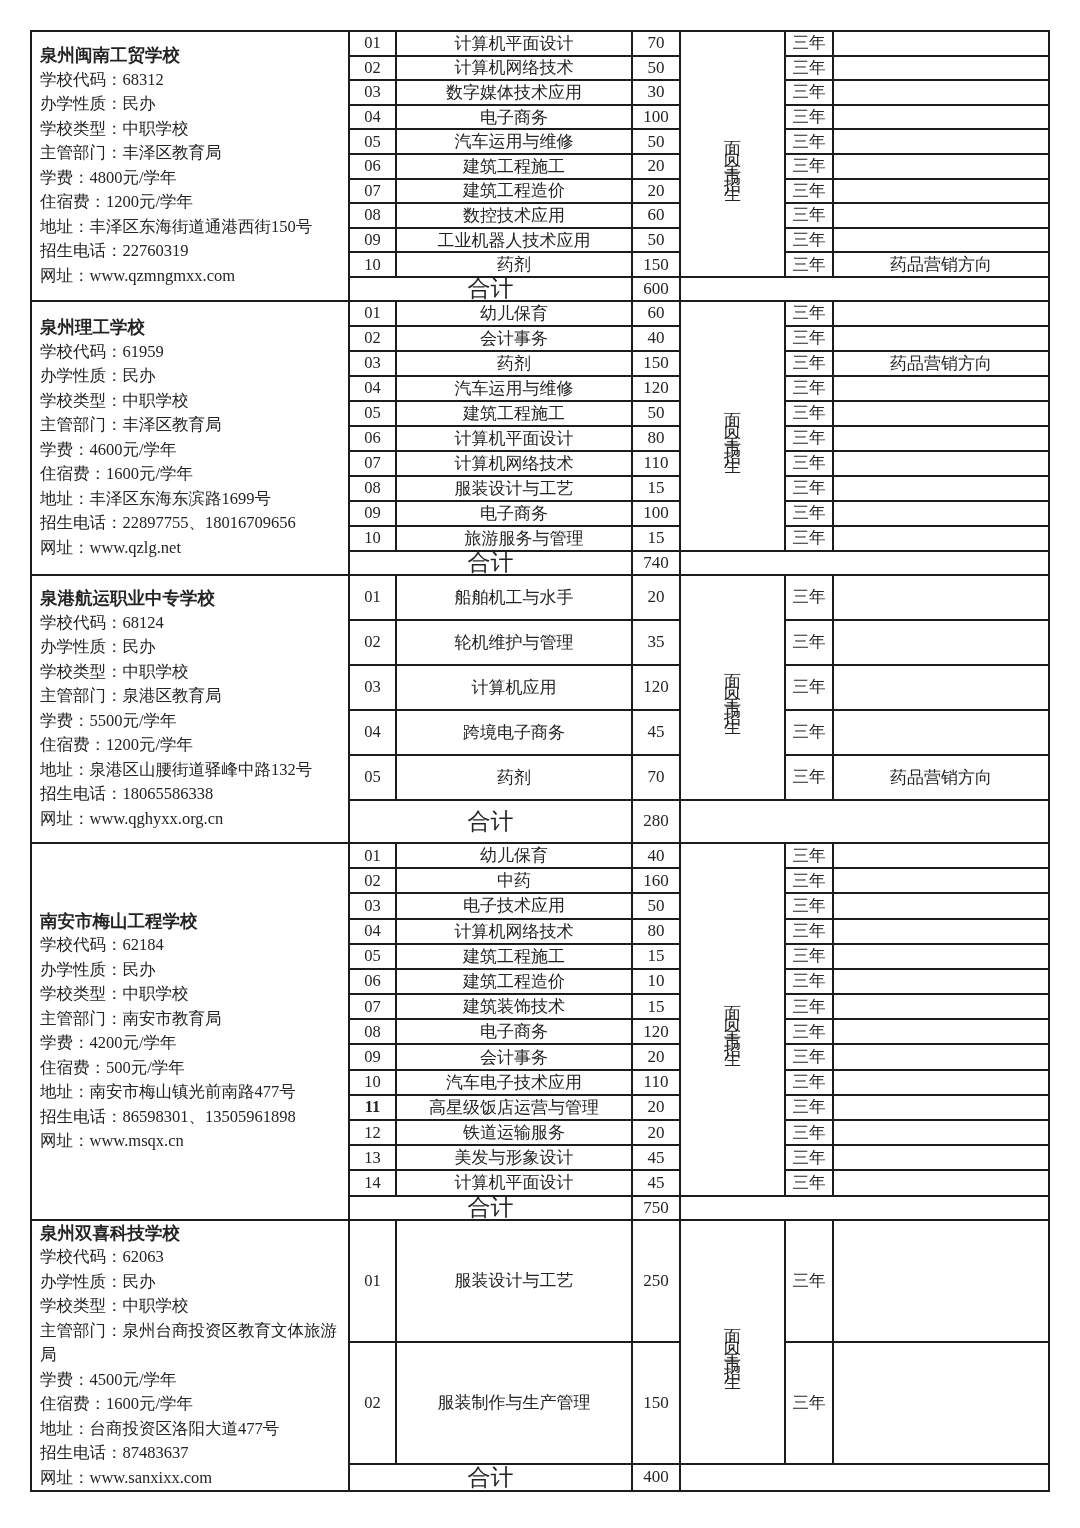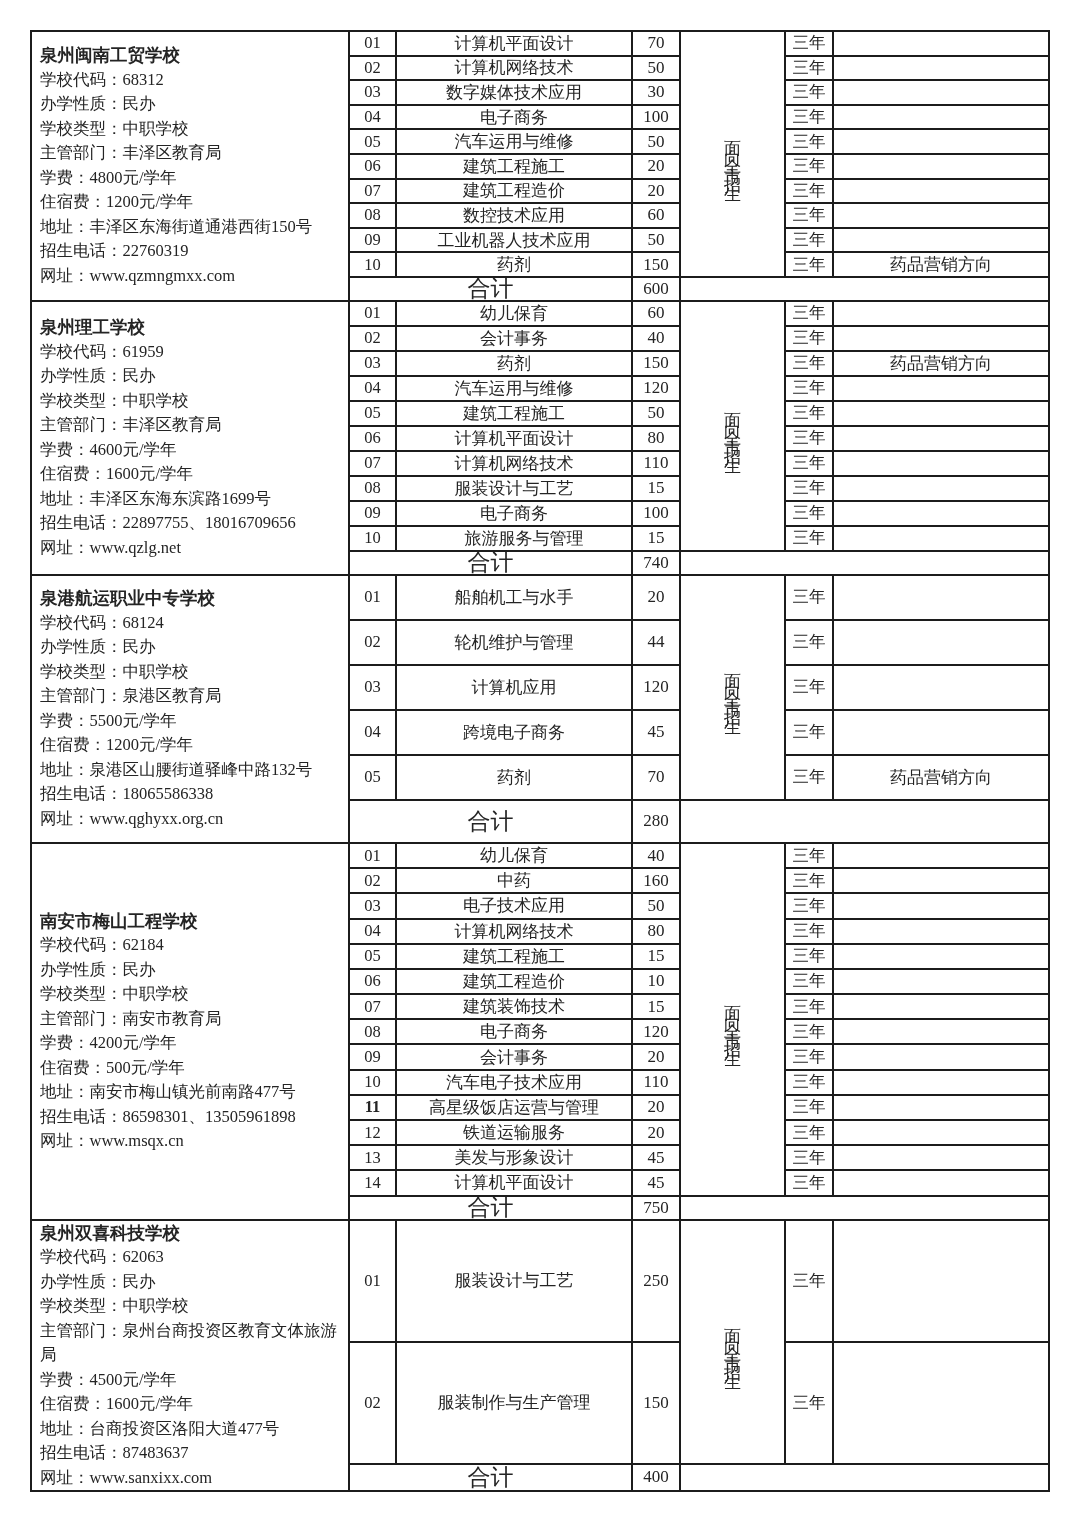--- a/index.html
+++ b/index.html
@@ -196,21 +196,21 @@
         <div class="info-line">招生电话：18065586338</div>
         <div class="info-line">网址：www.qghyxx.org.cn</div>
       </div>
       <div class="cell num-cell" style="grid-area: 1 / 2;">01</div>
       <div class="cell major-cell" style="grid-area: 1 / 3;">船舶机工与水手</div>
       <div class="cell count-cell" style="grid-area: 1 / 4;">20</div>
       <div class="cell duration-cell" style="grid-area: 1 / 6;">三年</div>
       <div class="cell remark-cell" style="grid-area: 1 / 7;"></div>
       <div class="cell num-cell" style="grid-area: 2 / 2;">02</div>
       <div class="cell major-cell" style="grid-area: 2 / 3;">轮机维护与管理</div>
-      <div class="cell count-cell" style="grid-area: 2 / 4;">44</div>
+      <div class="cell count-cell" style="grid-area: 2 / 4;">35</div>
       <div class="cell duration-cell" style="grid-area: 2 / 6;">三年</div>
       <div class="cell remark-cell" style="grid-area: 2 / 7;"></div>
       <div class="cell num-cell" style="grid-area: 3 / 2;">03</div>
       <div class="cell major-cell" style="grid-area: 3 / 3;">计算机应用</div>
       <div class="cell count-cell" style="grid-area: 3 / 4;">120</div>
       <div class="cell duration-cell" style="grid-area: 3 / 6;">三年</div>
       <div class="cell remark-cell" style="grid-area: 3 / 7;"></div>
       <div class="cell num-cell" style="grid-area: 4 / 2;">04</div>
       <div class="cell major-cell" style="grid-area: 4 / 3;">跨境电子商务</div>
       <div class="cell count-cell" style="grid-area: 4 / 4;">45</div>

